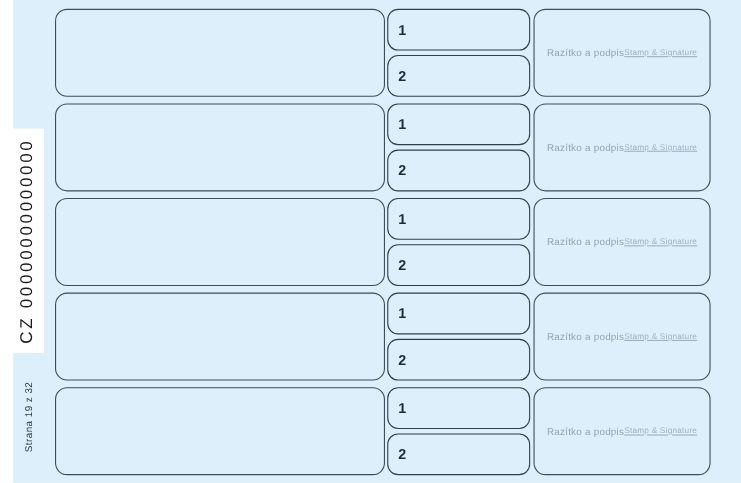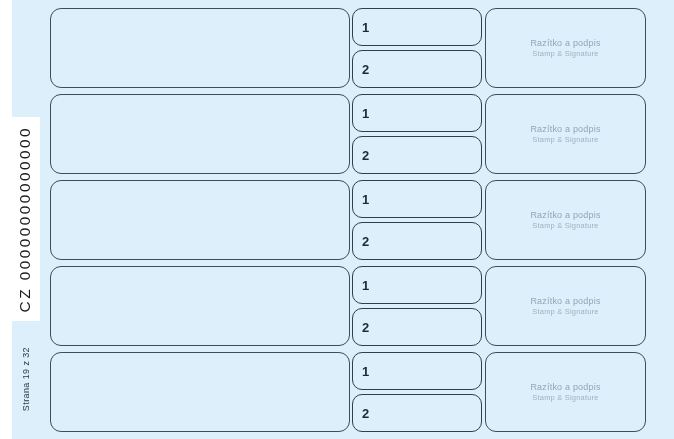--- a/index.html
+++ b/index.html
@@ -136,39 +136,39 @@
     font-weight: bold;
     color: #1d2b36;
     font-family: "Liberation Sans", sans-serif;
     line-height: 1;
   }
 
   .col-stamp {
     flex: 1 1 auto;
     margin-left: 3px;
     display: flex;
-    flex-direction: column;
     align-items: center;
     justify-content: center;
     text-align: center;
   }
 
   .stamp-title {
     font-size: 9px;
     color: #8fa6b5;
     letter-spacing: 0.2px;
     font-family: "Liberation Sans", sans-serif;
     line-height: 1.35;
   }
   .stamp-sub {
     font-size: 7.5px;
     color: #9db2c0;
     letter-spacing: 0.2px;
     font-family: "Liberation Sans", sans-serif;
     line-height: 1.35;
+    text-decoration: underline;
   }
 </style>
 </head>
 <body>
 
 <div id="page">
 
   <div class="left-white-strip"></div>
   <div class="cz-white-block"></div>
 

